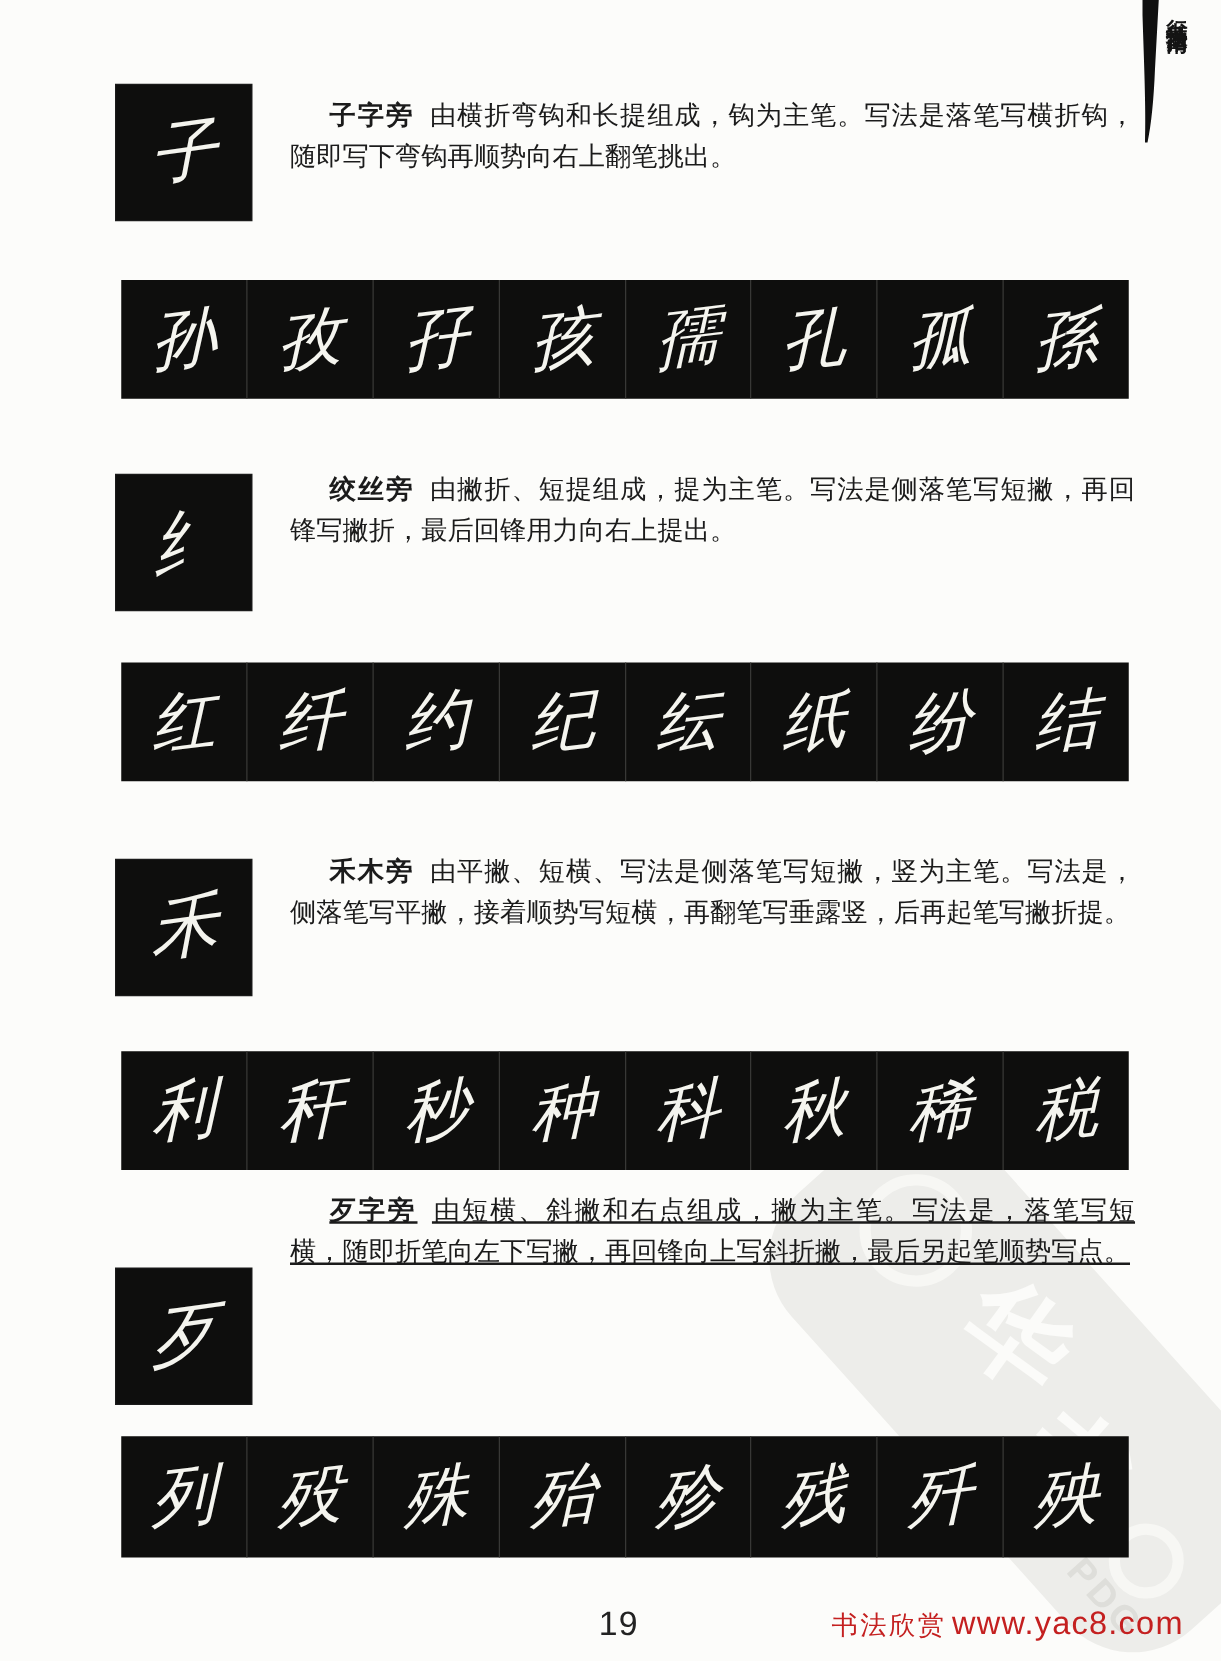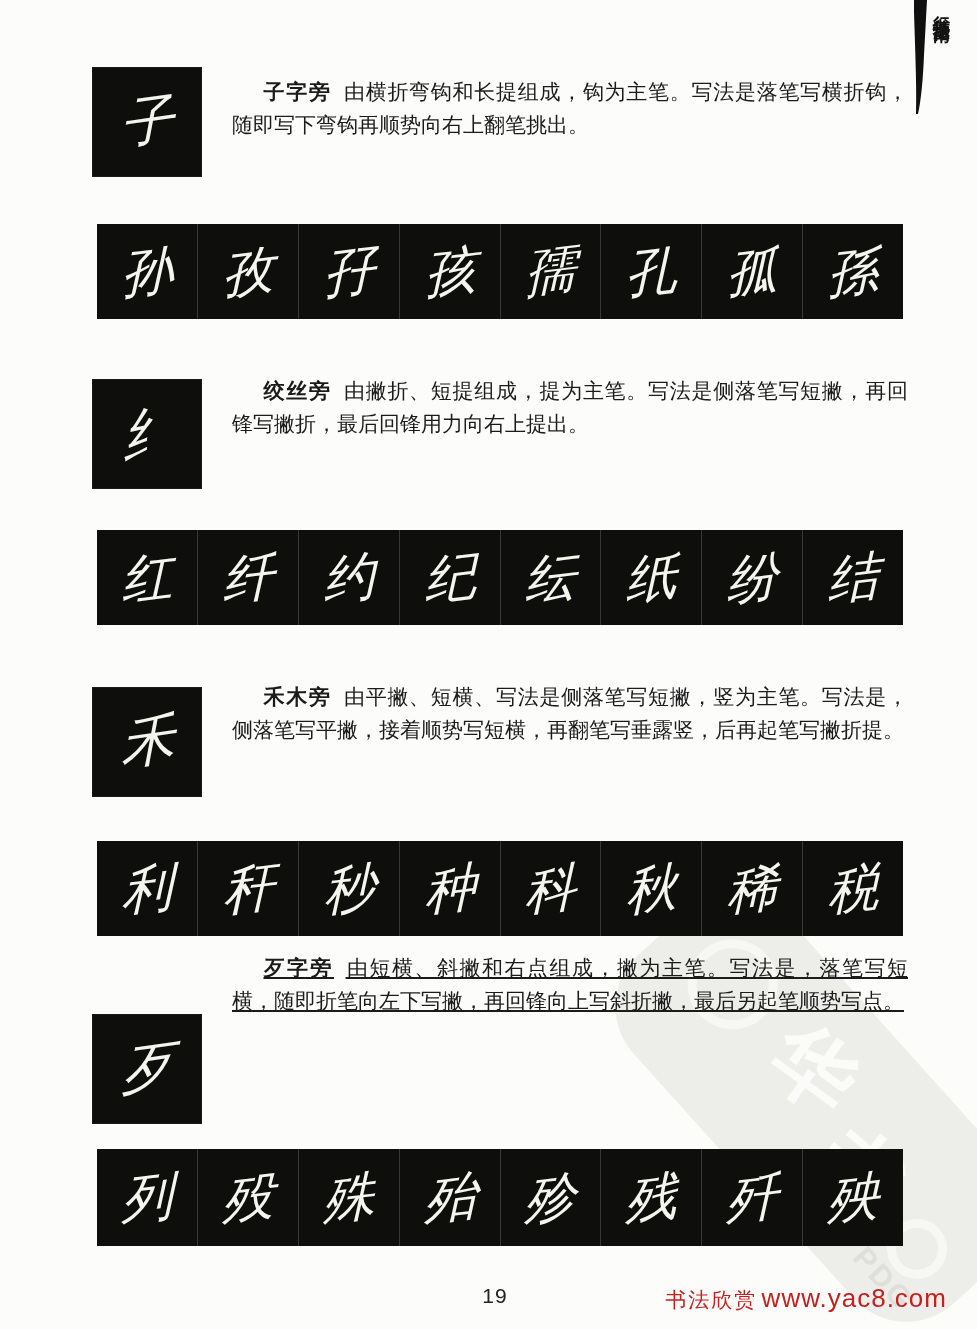--- a/index.html
+++ b/index.html
@@ -114,21 +114,21 @@
     line-height: 1;
     transform: rotate(-7deg) skewX(-6deg);
   }
 
   
   .page-number {
     position: absolute;
     left: 470px; top: 1284px;
     width: 50px;
     text-align: center;
-    font-size: 21px;
+    font-size: 27px;
     color: #222;
     letter-spacing: 1px;
     z-index: 1;
   }
   .footer-credit {
     position: absolute;
     right: 30px; top: 1283px;
     color: #c42020;
     z-index: 1;
     white-space: nowrap;

